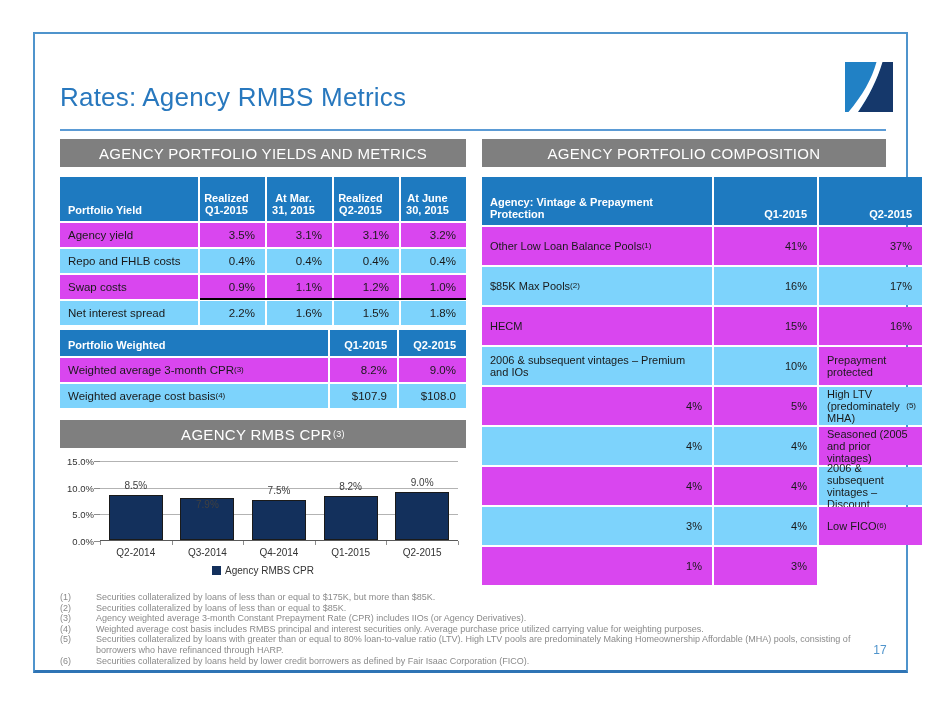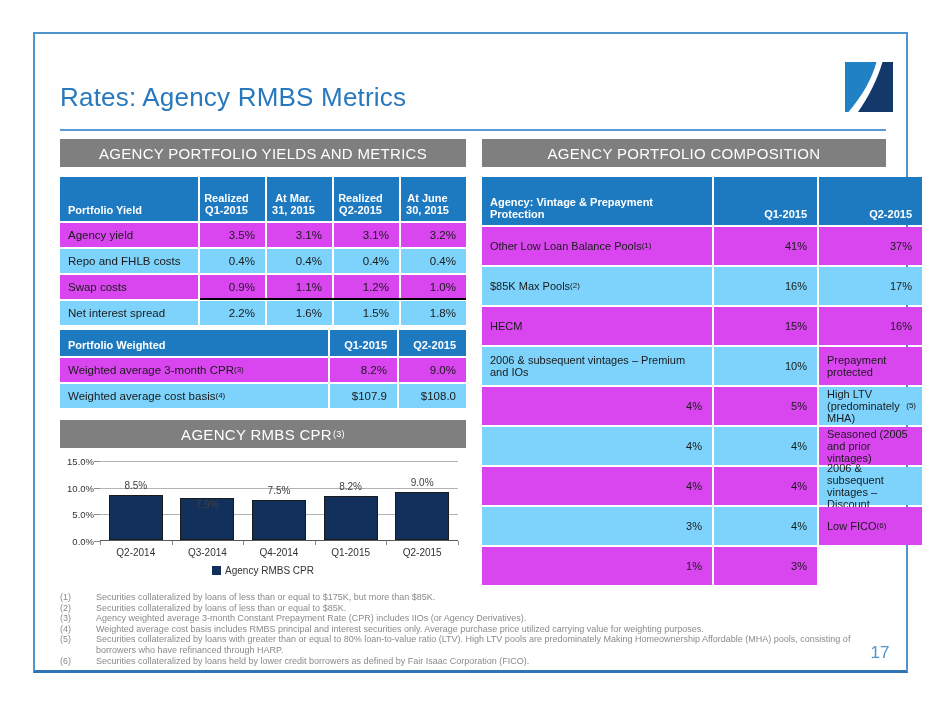--- a/index.html
+++ b/index.html
@@ -67,21 +67,21 @@
   .legend { position:absolute; left:0; top:112px; width:100%; display:flex; justify-content:center; align-items:center; gap:4px; }
   .legend-swatch { width:9px; height:9px; background:#13305c; }
   .legend-text { font-size:10px; color:#333; }
 
   
   .footnotes { position:absolute; left:60px; top:592px; width:826px; }
   .footnote { display:flex; font-size:9px; line-height:10.6px; color:#8a8a8a; }
   .footnote .fn-num { width:36px; flex:0 0 36px; }
   .footnote .fn-text { flex:1; }
 
-  .page-number { position:absolute; left:860px; top:643px; width:40px; text-align:center; font-size:17px; color:#4f94cc; }
+  .page-number { position:absolute; left:860px; top:643px; width:40px; text-align:center; font-size:12px; color:#4f94cc; }
 </style>
 </head>
 <body>
 
 <div class="page">
   <div class="slide-frame"></div>
 
   <div class="slide-title">Rates: Agency RMBS Metrics</div>
   <div class="title-rule"></div>
 

